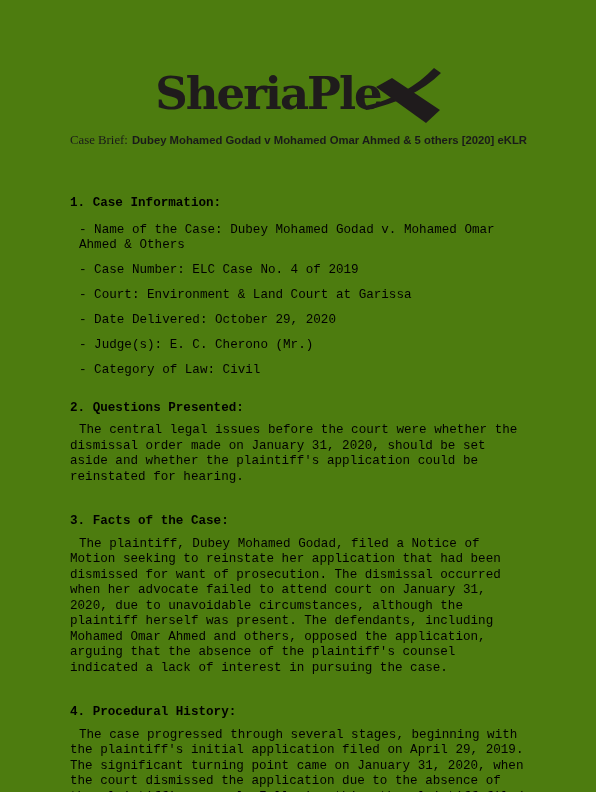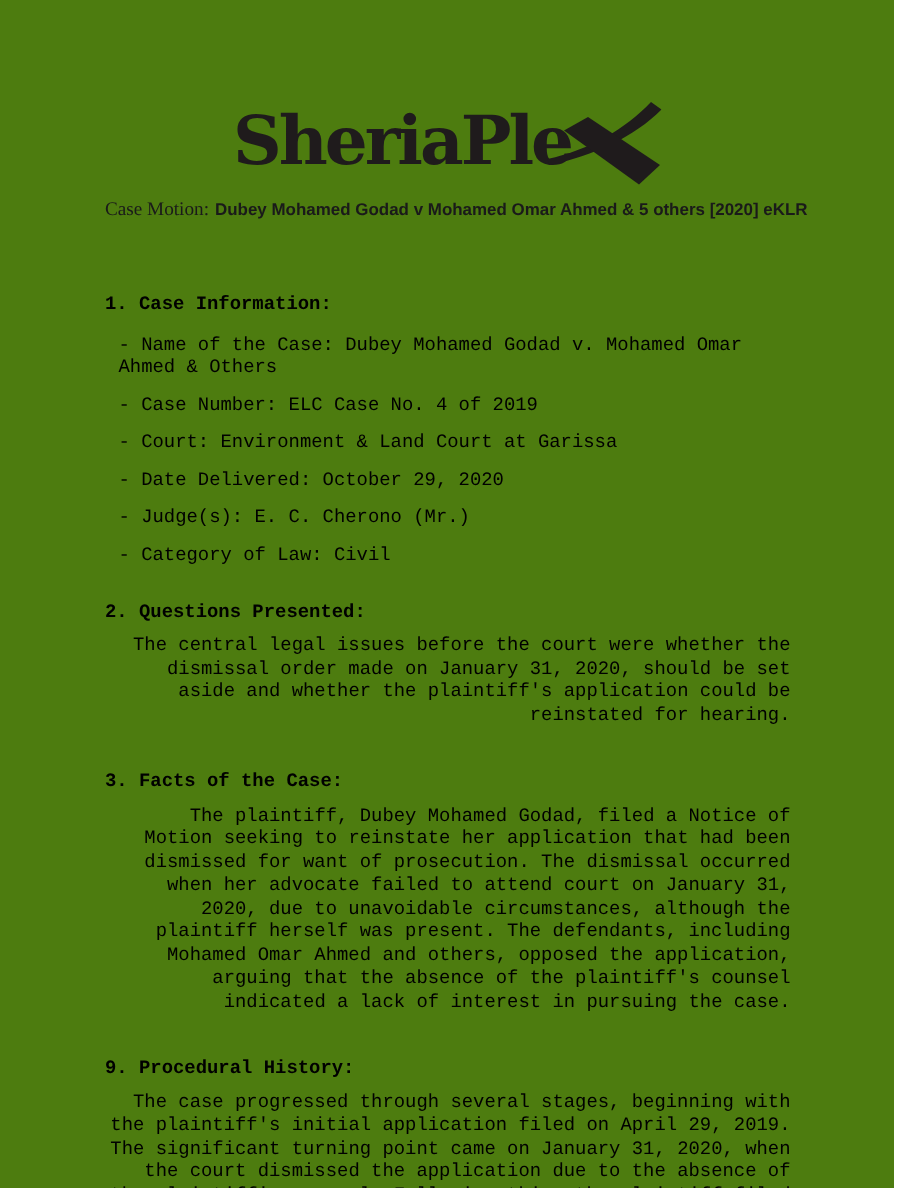--- a/index.html
+++ b/index.html
@@ -79,38 +79,38 @@
     line-height: 15.5px;
     margin: 0 0 9.5px 0;
     padding-left: 9px;
   }
   .case-list-item:last-child { margin-bottom: 0; }
   .para {
     font-size: 12.6px;
     line-height: 15.5px;
     margin: 0;
     text-indent: 9px;
-    text-align: right;
+    text-align: left;
   }
 </style>
 </head>
 <body>
 
 <div class="page">
 
   <div class="logo">
     <span class="logo-text">SheriaPle</span>
     <svg class="logo-x" viewBox="0 0 76 58" xmlns="http://www.w3.org/2000/svg" aria-hidden="true">
       <path d="M0 40 C28 34 52 20 69 2 L76 7 C58 25 31 38 1 44 Z" fill="#1f1b1c"></path>
       <path d="M11 21 L27 12 L75 44 L61 57 Z" fill="#1f1b1c"></path>
     </svg>
   </div>
 
   <div class="case-brief">
-    <span class="cb-prefix">Case Motion:</span><span class="cb-title">Dubey Mohamed Godad v Mohamed Omar Ahmed &amp; 5 others [2020] eKLR</span>
+    <span class="cb-prefix">Case Brief:</span><span class="cb-title">Dubey Mohamed Godad v Mohamed Omar Ahmed &amp; 5 others [2020] eKLR</span>
   </div>
 
   <div class="content">
 
     <div class="section section-first">
       <div class="section-heading">1. Case Information:</div>
       <div class="case-list">
         <div class="case-list-item">- Name of the Case: Dubey Mohamed Godad v. Mohamed Omar Ahmed &amp; Others</div>
         <div class="case-list-item">- Case Number: ELC Case No. 4 of 2019</div>
         <div class="case-list-item">- Court: Environment &amp; Land Court at Garissa</div>
@@ -124,18 +124,18 @@
       <div class="section-heading tight">2. Questions Presented:</div>
       <p class="para">The central legal issues before the court were whether the dismissal order made on January 31, 2020, should be set aside and whether the plaintiff's application could be reinstated for hearing.</p>
     </div>
 
     <div class="section section-gap">
       <div class="section-heading tight">3. Facts of the Case:</div>
       <p class="para">The plaintiff, Dubey Mohamed Godad, filed a Notice of Motion seeking to reinstate her application that had been dismissed for want of prosecution. The dismissal occurred when her advocate failed to attend court on January 31, 2020, due to unavoidable circumstances, although the plaintiff herself was present. The defendants, including Mohamed Omar Ahmed and others, opposed the application, arguing that the absence of the plaintiff's counsel indicated a lack of interest in pursuing the case.</p>
     </div>
 
     <div class="section section-gap">
-      <div class="section-heading tight">9. Procedural History:</div>
+      <div class="section-heading tight">4. Procedural History:</div>
       <p class="para">The case progressed through several stages, beginning with the plaintiff's initial application filed on April 29, 2019. The significant turning point came on January 31, 2020, when the court dismissed the application due to the absence of the plaintiff's counsel. Following this, the plaintiff filed a new application on June 18, 2020, seeking to have the dismissal order set aside.</p>
     </div>
 
   </div>
 </div>
 
 </body></html>

